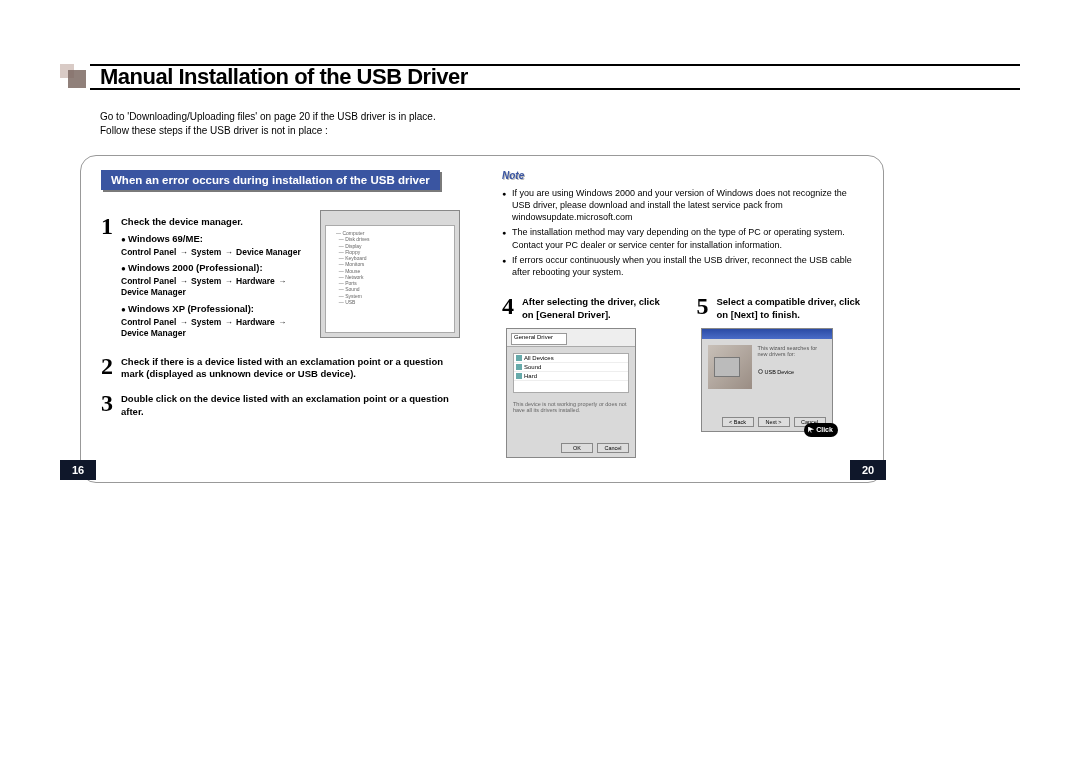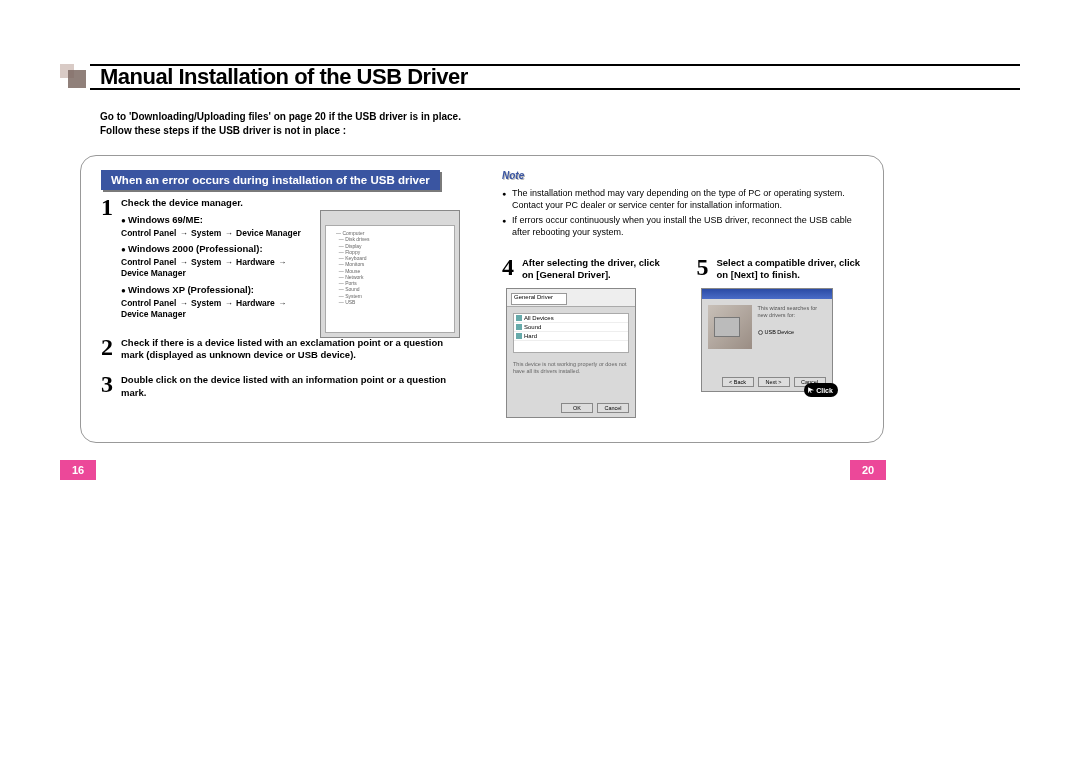--- a/index.html
+++ b/index.html
@@ -43,21 +43,20 @@
   .title-text {
     font-size: 22px;
     font-weight: bold;
     letter-spacing: -0.5px;
   }
   .intro {
     font-size: 10px;
     line-height: 1.35;
     margin-left: 40px;
     margin-bottom: 18px;
-    font-weight: bold;
   }
   
   .panel {
     border: 1px solid #999;
     border-radius: 16px;
     width: 804px;
     margin-left: 20px;
     padding: 14px 0 24px 0;
     display: flex;
   }
@@ -69,21 +68,21 @@
   .col-left { border-right: none; }
   
   .section-header {
     background: #3a55a1;
     color: #fff;
     font-size: 11.5px;
     font-weight: bold;
     padding: 4px 10px;
     display: inline-block;
     box-shadow: 2px 2px 0 #7a7a7a;
-    margin-bottom: 5px;
+    margin-bottom: 24px;
   }
   
   .step {
     display: flex;
     margin-bottom: 10px;
   }
   .step-num {
     font-family: Georgia, 'Times New Roman', serif;
     font-size: 24px;
     font-weight: bold;
@@ -184,21 +183,21 @@
     content:"";
     width:6px; height:6px; background:#fff;
     clip-path: polygon(0 0, 100% 50%, 40% 55%, 60% 100%, 45% 100%, 30% 60%, 0 100%);
   }
   
   .pgnum {
     position: absolute;
     top: 460px;
     width: 36px;
     height: 20px;
-    background: #ec4899;
+    background: #0f172a;
     color: #fff;
     font-size: 11px;
     font-weight: bold;
     display: flex;
     align-items: center;
     justify-content: center;
   }
   .pgnum.left { left: 60px; }
   .pgnum.right { left: 850px; }
   .col-left { position: relative; }
@@ -271,21 +270,21 @@
         </div>
       </div>
 
       <div class="step">
         <div class="step-num">2</div>
         <div class="step-body">Check if there is a device listed with an exclamation point or a question mark (displayed as unknown device or USB device).</div>
       </div>
 
       <div class="step">
         <div class="step-num">3</div>
-        <div class="step-body">Double click on the device listed with an information point or a question mark.</div>
+        <div class="step-body">Double click on the device listed with an exclamation point or a question after.</div>
       </div>
 
       
       <div class="shot shot1">
         <div class="shot-inner">
           <div class="treefake">— Computer
   — Disk drives
   — Display
   — Floppy
   — Keyboard
@@ -298,20 +297,24 @@
   — USB</div>
         </div>
       </div>
     </div>
 
     <div class="col">
       <div class="note-label">Note</div>
       <div class="note-list">
         <div class="ni">
             <span class="nb"></span>
+            <span>If you are using Windows 2000 and your version of Windows does not recognize the USB driver, please download and install the latest service pack from windowsupdate.microsoft.com</span>
+          </div>
+        <div class="ni">
+            <span class="nb"></span>
             <span>The installation method may vary depending on the type of PC or operating system. Contact your PC dealer or service center for installation information.</span>
           </div>
         <div class="ni">
             <span class="nb"></span>
             <span>If errors occur continuously when you install the USB driver, reconnect the USB cable after rebooting your system.</span>
           </div>
       </div>
 
       <div class="steps-right">
         <div class="step-r">

